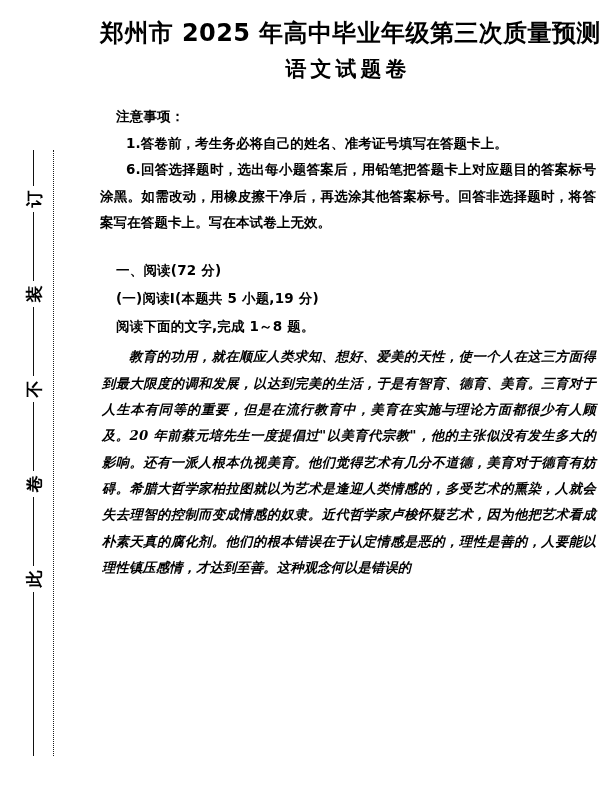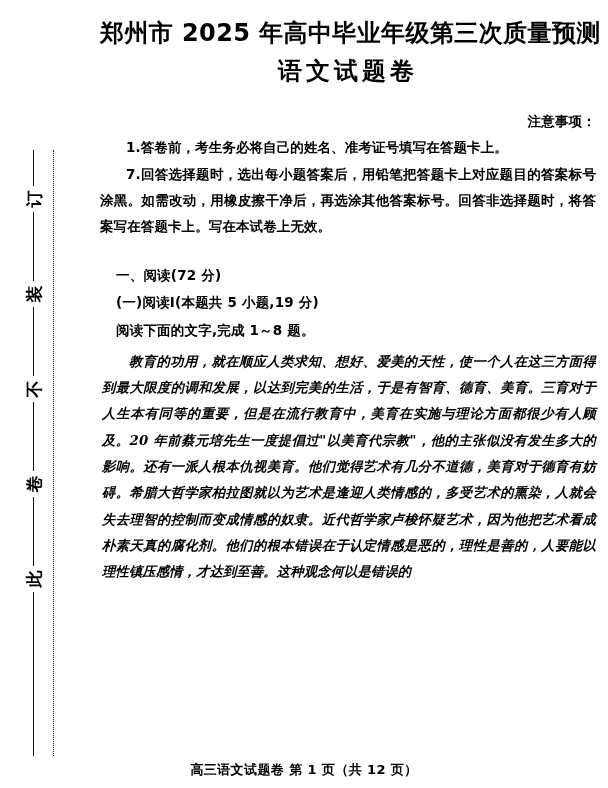--- a/index.html
+++ b/index.html
@@ -90,38 +90,37 @@
     font-family: "DejaVu Sans", "Liberation Sans", sans-serif;
     font-size: 24px;
     font-weight: 700;
     letter-spacing: 0.4px;
     line-height: 1.25;
     white-space: nowrap;
     color: #000;
   }
   .title-sub {
     font-family: "DejaVu Sans", "Liberation Sans", sans-serif;
-    font-size: 24px;
+    font-size: 21px;
     font-weight: 700;
     letter-spacing: 4px;
     line-height: 1.45;
     margin-top: 6px;
     color: #000;
   }
 
   .notice-block {
     margin-top: 20px;
     padding-left: 16px;
   }
   .notice-heading {
     font-size: 13.5px;
     font-weight: 700;
     line-height: 1.9;
     letter-spacing: 0.2px;
-    text-align: right;
   }
   .notice-item {
     font-size: 13.5px;
     font-weight: 700;
     line-height: 1.95;
     text-align: justify;
     text-justify: inter-ideograph;
     text-indent: 26px;
     letter-spacing: 0.1px;
     margin-left: -16px;
@@ -188,30 +187,29 @@
   <div class="content">
 
     <div class="title-block">
       <div class="title-main">郑州市 2025 年高中毕业年级第三次质量预测</div>
       <div class="title-sub">语文试题卷</div>
     </div>
 
     <div class="notice-block">
       <div class="notice-heading">注意事项：</div>
       <div class="notice-item">1.答卷前，考生务必将自己的姓名、准考证号填写在答题卡上。</div>
-      <div class="notice-item notice-item-2">7.回答选择题时，选出每小题答案后，用铅笔把答题卡上对应题目的答案标号涂黑。如需改动，用橡皮擦干净后，再选涂其他答案标号。回答非选择题时，将答案写在答题卡上。写在本试卷上无效。</div>
+      <div class="notice-item notice-item-2">6.回答选择题时，选出每小题答案后，用铅笔把答题卡上对应题目的答案标号涂黑。如需改动，用橡皮擦干净后，再选涂其他答案标号。回答非选择题时，将答案写在答题卡上。写在本试卷上无效。</div>
     </div>
 
     <div class="section-block">
       <div class="section-line">一、阅读(72 分)</div>
       <div class="section-line">(一)阅读Ⅰ(本题共 5 小题,19 分)</div>
       <div class="section-line">阅读下面的文字,完成 1～8 题。</div>
     </div>
 
     <div class="body-block">
       <p class="body-para">教育的功用，就在顺应人类求知、想好、爱美的天性，使一个人在这三方面得到最大限度的调和发展，以达到完美的生活，于是有智育、德育、美育。三育对于人生本有同等的重要，但是在流行教育中，美育在实施与理论方面都很少有人顾及。20 年前蔡元培先生一度提倡过"以美育代宗教"，他的主张似没有发生多大的影响。还有一派人根本仇视美育。他们觉得艺术有几分不道德，美育对于德育有妨碍。希腊大哲学家柏拉图就以为艺术是逢迎人类情感的，多受艺术的熏染，人就会失去理智的控制而变成情感的奴隶。近代哲学家卢梭怀疑艺术，因为他把艺术看成朴素天真的腐化剂。他们的根本错误在于认定情感是恶的，理性是善的，人要能以理性镇压感情，才达到至善。这种观念何以是错误的</p>
     </div>
 
   </div>
 
-  <div class="footer">高三语文试题卷 第  1  页（共 12 页）</div>
 
 </div>
 
 </body></html>

